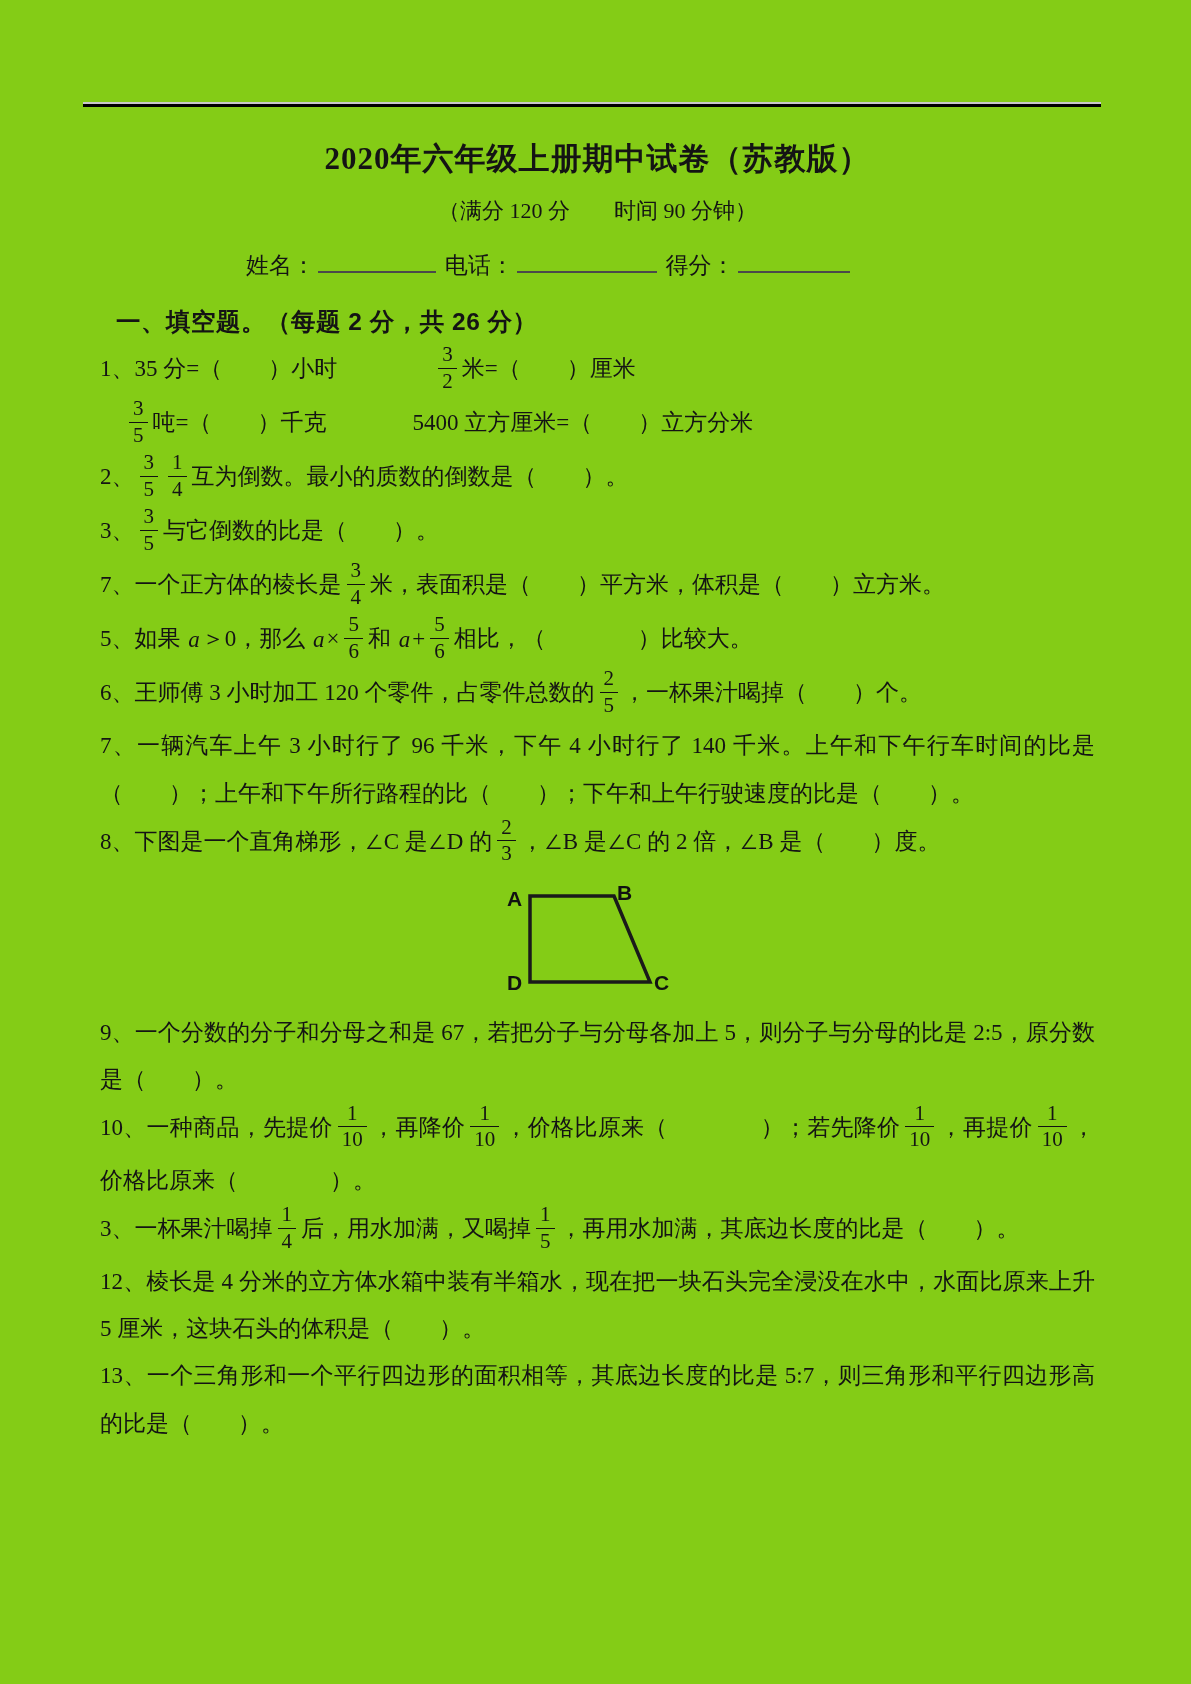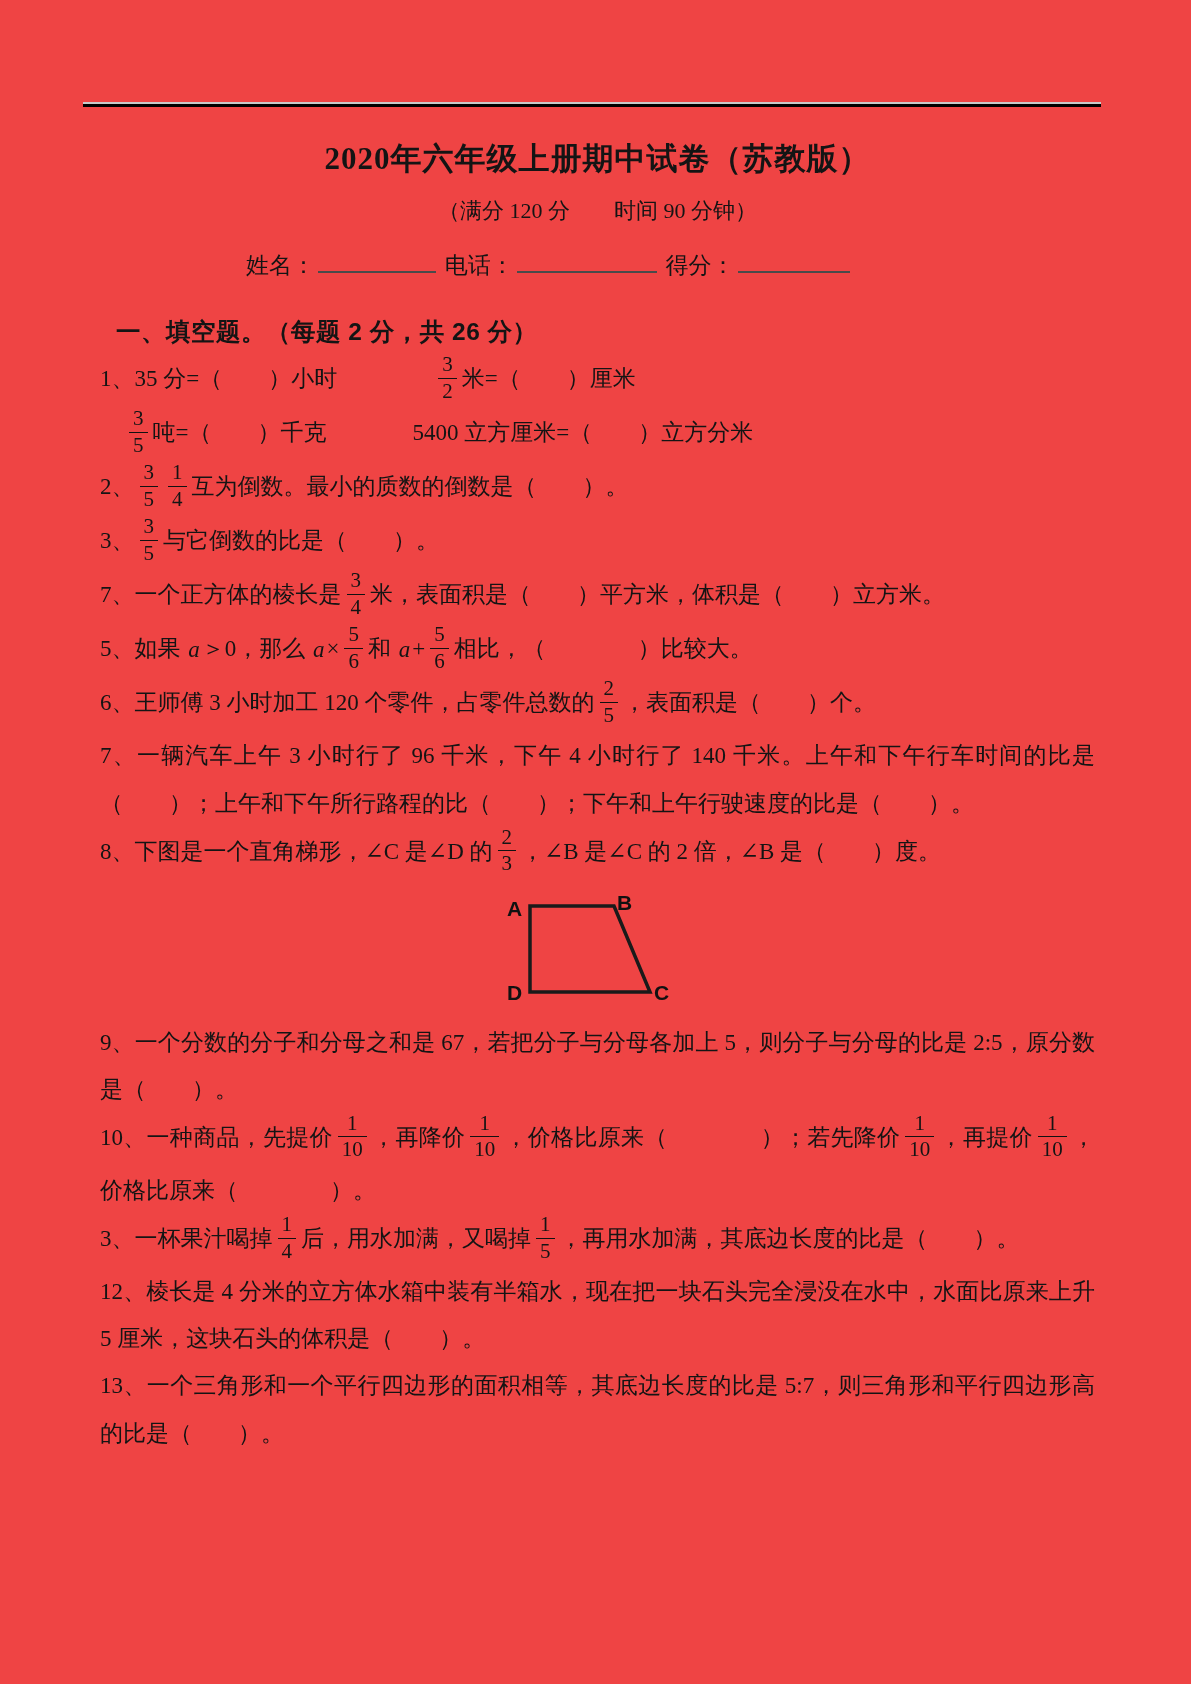--- a/index.html
+++ b/index.html
@@ -1,20 +1,20 @@
 <!DOCTYPE html>
 <html><head>
 <meta charset="utf-8">
 <style>
   html,body{margin:0;padding:0;background:#e8e8e8;}
   .page{
     position:relative;
     width:1191px;height:1684px;
     margin:0 auto;
-    background:#ef4444;
+    background:#84cc16;
     box-sizing:border-box;
     padding:138px 96px 0 100px;
     font-family:"Liberation Serif","DejaVu Serif",serif;
     color:#141414;
     overflow:hidden;
   }
   .top-rule{
     position:absolute;left:83px;top:104px;
     width:1018px;height:3px;background:#000;
     box-shadow:0 -2px 0 #c9c9c9;
@@ -26,41 +26,42 @@
     letter-spacing:1px;
   }
   .subtitle{
     text-align:center;
     font-size:22px;
     margin-bottom:21px;
   }
   .name-row{
     padding-left:146px;
     font-size:23px;
-    margin-bottom:34px;
+    margin-bottom:24px;
     white-space:nowrap;
   }
   .u{
     display:inline-block;height:1.05em;
     border-bottom:2px solid #4a4a4a;
     vertical-align:baseline;margin:0 3px;
   }
   .u-name{width:118px}
   .u-phone{width:140px}
   .u-score{width:112px}
   .section{
     margin:0 0 6px 16px;
     font-family:"Liberation Sans","DejaVu Sans",sans-serif;
     font-size:24.5px;font-weight:bold;
     letter-spacing:.5px;
   }
   .q{
     font-size:23px;
     line-height:2.05;
     text-align:justify;
+    font-family:Liberation Serif, serif;
   }
   .gap{display:inline-block;height:1px;}
   .frac{
     display:inline-block;vertical-align:middle;
     text-align:center;
     font-size:21px;line-height:1.12;
     margin:0 5px;
     transform:translateY(-3px);
   }
   .frac .num{display:block;padding:2px 4px 1px;}
@@ -90,21 +91,21 @@
 
   <h2 class="section">一、填空题。（每题 2 分，共 26 分）</h2>
 
   <div id="questions-before-figure">
       <div class="q"><span>1、35 分=（　　）小时</span><span class="gap" style="width: 96px;"></span><span class="frac"><span class="num">3</span><span class="den">2</span></span><span>米=（　　）厘米</span></div>
       <div class="q" style="padding-left: 24px;"><span class="frac"><span class="num">3</span><span class="den">5</span></span><span>吨=（　　）千克</span><span class="gap" style="width: 86px;"></span><span>5400 立方厘米=（　　）立方分米</span></div>
       <div class="q"><span>2、</span><span class="frac"><span class="num">3</span><span class="den">5</span></span><span class="frac"><span class="num">1</span><span class="den">4</span></span><span>互为倒数。最小的质数的倒数是（　　）。</span></div>
       <div class="q"><span>3、</span><span class="frac"><span class="num">3</span><span class="den">5</span></span><span>与它倒数的比是（　　）。</span></div>
       <div class="q"><span>7、一个正方体的棱长是</span><span class="frac"><span class="num">3</span><span class="den">4</span></span><span>米，表面积是（　　）平方米，体积是（　　）立方米。</span></div>
       <div class="q"><span>5、如果 </span><span class="var">a</span><span>＞0，那么 </span><span class="var">a</span><span>×</span><span class="frac"><span class="num">5</span><span class="den">6</span></span><span>和 </span><span class="var">a</span><span>+</span><span class="frac"><span class="num">5</span><span class="den">6</span></span><span>相比，（　　　　）比较大。</span></div>
-      <div class="q"><span>6、王师傅 3 小时加工 120 个零件，占零件总数的</span><span class="frac"><span class="num">2</span><span class="den">5</span></span><span>，表面积是（　　）个。</span></div>
+      <div class="q"><span>6、王师傅 3 小时加工 120 个零件，占零件总数的</span><span class="frac"><span class="num">2</span><span class="den">5</span></span><span>，一杯果汁喝掉（　　）个。</span></div>
       <div class="q"><span>7、一辆汽车上午 3 小时行了 96 千米，下午 4 小时行了 140 千米。上午和下午行车时间的比是（　　）；上午和下午所行路程的比（　　）；下午和上午行驶速度的比是（　　）。</span></div>
       <div class="q"><span>8、下图是一个直角梯形，∠C 是∠D 的</span><span class="frac"><span class="num">2</span><span class="den">3</span></span><span>，∠B 是∠C 的 2 倍，∠B 是（　　）度。</span></div>
     </div>
 
   <svg class="figure" width="192" height="124" viewBox="0 0 192 124">
     <polygon points="34,19 118,19 154,105 34,105" fill="none" stroke="#1a1a1a" stroke-width="3.5" stroke-linejoin="miter"></polygon>
     <text x="11" y="29">A</text>
     <text x="121" y="23">B</text>
     <text x="158" y="113">C</text>
     <text x="11" y="113">D</text>

